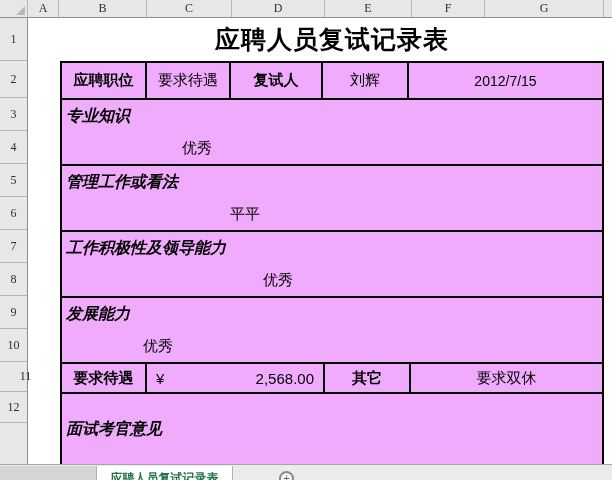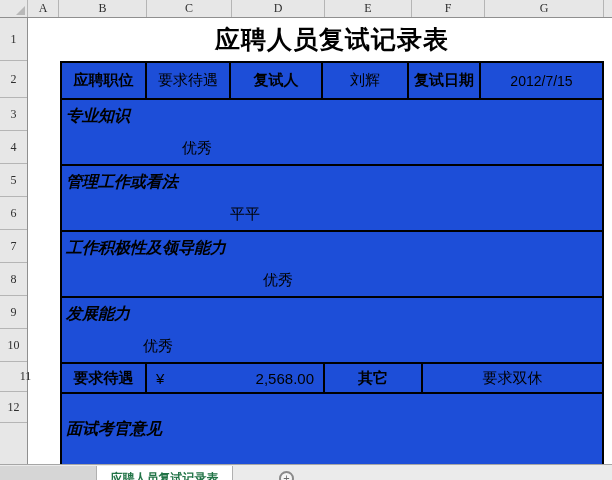--- a/index.html
+++ b/index.html
@@ -37,21 +37,21 @@
   
   .sheet-title{
     position:absolute;left:60px;top:18px;width:544px;height:43px;
     display:flex;align-items:center;justify-content:center;
     font-size:25px;font-weight:bold;letter-spacing:1px;
   }
   
   .form-table{
     position:absolute;left:60px;top:61px;width:544px;height:403px;
     border:2px solid #000;border-bottom:none;box-sizing:border-box;
-    display:flex;flex-direction:column;background:#1d4ed8;
+    display:flex;flex-direction:column;background:#f0abfc;
   }
   .trow{display:flex;box-sizing:border-box;flex:none;}
   .r2{height:37px;border-bottom:2px solid #000;}
   .r11{height:30px;border-bottom:2px solid #000;}
   .tcell{
     box-sizing:border-box;border-right:2px solid #000;height:100%;flex:none;
     display:flex;align-items:center;justify-content:center;font-size:15px;overflow:hidden;
   }
   .tcell.last{border-right:none;flex:1;}
   .b{font-weight:bold;}
@@ -124,21 +124,20 @@
 
   <div class="sheet-title">应聘人员复试记录表</div>
 
   <div class="form-table">
 
     <div class="trow r2">
       <div class="tcell b" style="width:85px;">应聘职位</div>
       <div class="tcell" style="width:84px;">要求待遇</div>
       <div class="tcell b" style="width:92px;">复试人</div>
       <div class="tcell" style="width:86px;">刘辉</div>
-      <div class="tcell b" style="width:72px;">复试日期</div>
       <div class="tcell last" style="font-size:14px;">2012/7/15</div>
     </div>
 
     <div class="sec-label">专业知识</div>
     <div class="sec-value" style="padding-left:120px;">优秀</div>
 
     <div class="sec-label">管理工作或看法</div>
     <div class="sec-value" style="padding-left:168px;">平平</div>
 
     <div class="sec-label">工作积极性及领导能力</div>
@@ -146,21 +145,21 @@
 
     <div class="sec-label">发展能力</div>
     <div class="sec-value" style="padding-left:81px;">优秀</div>
 
     <div class="trow r11">
       <div class="tcell b" style="width:85px;">要求待遇</div>
       <div class="tcell currency-cell" style="width:178px;">
         <span>¥</span>
         <span>2,568.00</span>
       </div>
-      <div class="tcell b" style="width:98px;">其它</div>
+      <div class="tcell b" style="width:86px;">其它</div>
       <div class="tcell last">要求双休</div>
     </div>
 
     <div class="trow r12">
       <div class="sec-label" style="flex:1;">面试考官意见</div>
     </div>
   </div>
 
   <div class="tab-bar">
     <div class="tab-scroll-area"></div>

